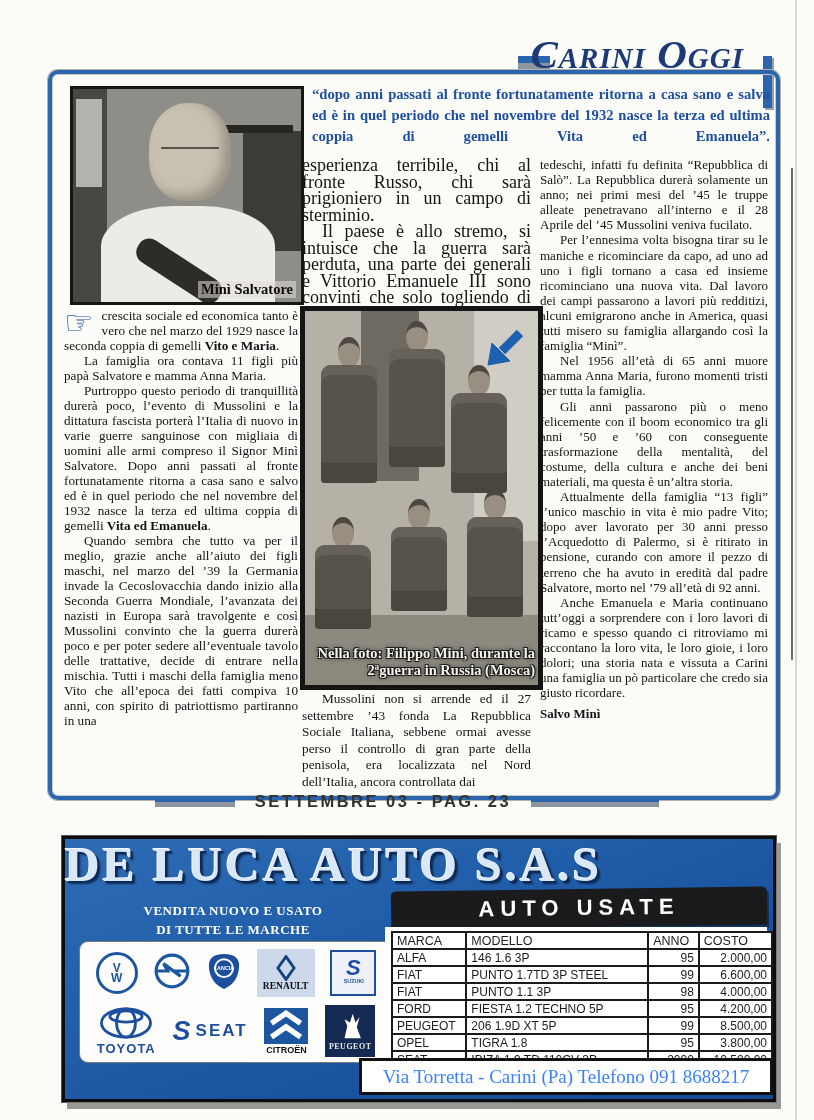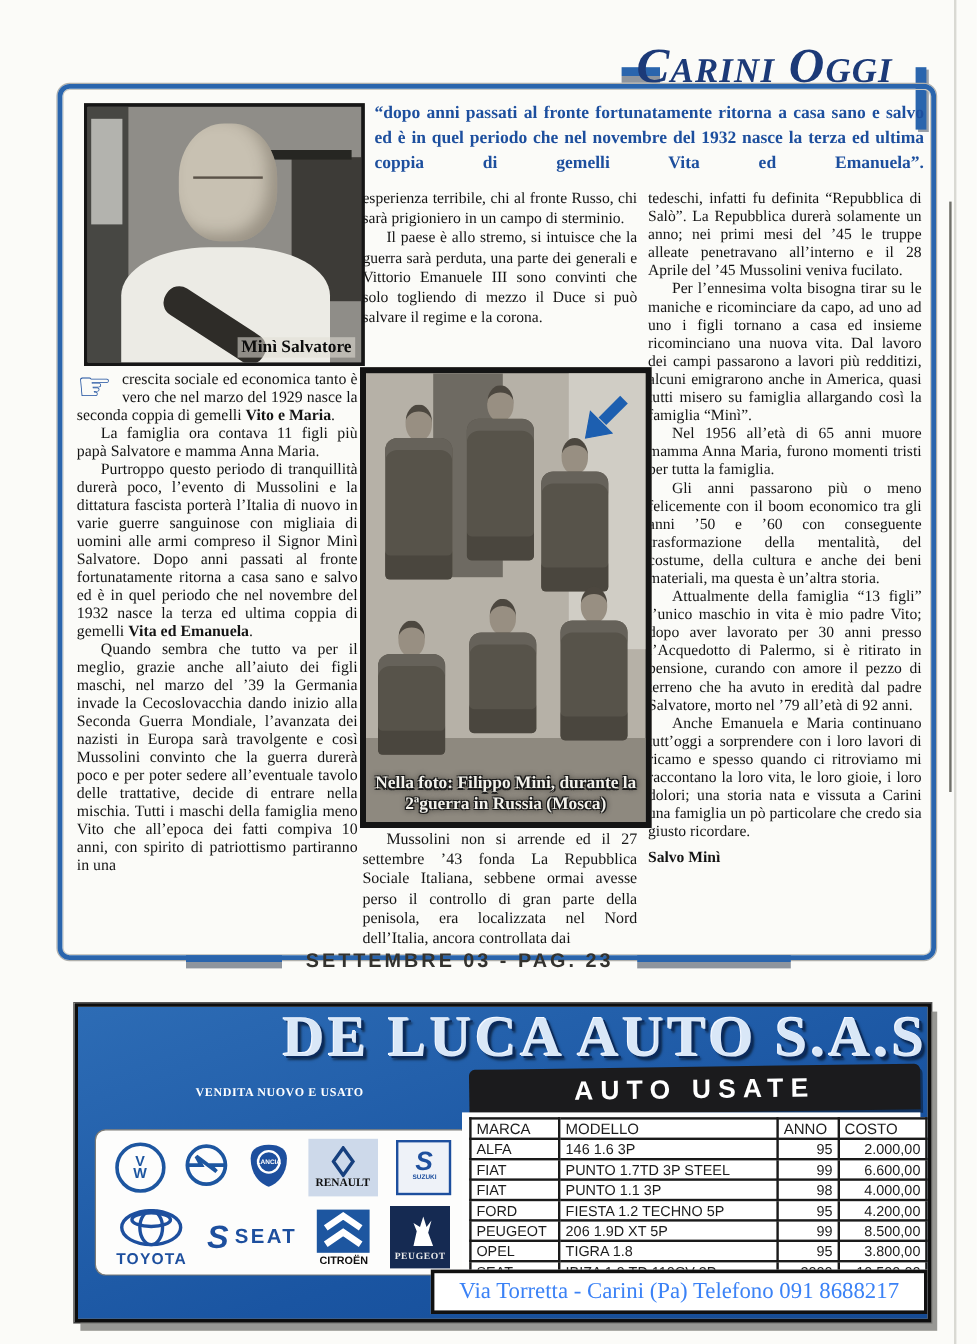--- a/index.html
+++ b/index.html
@@ -44,56 +44,56 @@
   .p2-wall{position:absolute;right:0;top:0;width:64px;height:230px;background:#d0cdc5;}
   .p2-door{position:absolute;left:56px;top:0;width:58px;height:170px;background:#6e6a62;}
   .p2-step{position:absolute;left:0;bottom:0;width:100%;height:70px;background:#8e897f;}
   .soldier{position:absolute;}
   .s-head{width:22px;height:24px;border-radius:50% 50% 45% 45%;background:#988f82;margin:0 auto;
           border-top:6px solid #4c473f;}
   .s-body{width:56px;height:118px;border-radius:10px 10px 4px 4px;background:#57534a;margin-top:-2px;
           box-shadow:inset 0 10px 0 #66625a, inset 0 -20px 0 #4a463e;}
   .s-body.sit{height:84px;}
   .arrow-badge{position:absolute;right:12px;top:16px;width:40px;height:40px;}
-  .p2-caption{position:absolute;left:3px;right:3px;bottom:6px;text-align:center;font-weight:bold;
+  .p2-caption{position:absolute;left:3px;right:3px;bottom:6px;text-align:right;font-weight:bold;
               font-size:14.5px;line-height:17px;color:#f3f2ec;
               text-shadow:1px 1px 0 #1a1a1a,-1px -1px 0 #1a1a1a,1px -1px 0 #1a1a1a,-1px 1px 0 #1a1a1a,0 0 5px #000;}
 
   
   .quote{position:absolute;left:312px;top:84px;width:458px;margin:0;font-weight:bold;
          font-size:14.6px;line-height:21px;color:#1d4f9e;text-align:justify;text-align-last:justify;}
 
   
   .col{position:absolute;text-align:justify;}
   .col p{margin:0;}
   .col p.ind{text-indent:20px;}
   .col1{left:64px;top:308px;width:234px;font-size:13.2px;line-height:15px;}
-  .col2a{left:302px;top:157px;width:229px;font-size:13px;line-height:16.5px;}
+  .col2a{left:302px;top:157px;width:229px;font-size:18px;line-height:16.5px;}
   .col2b{left:302px;top:691px;width:229px;font-size:13.3px;line-height:16.5px;}
   .col3{left:540px;top:157px;width:228px;font-size:13px;line-height:15.1px;}
   .hand{float:left;font-size:33px;line-height:28px;color:#1d4f9e;margin:1px 8px 0 0;}
   .signature{text-align:left;font-weight:bold;padding-right:14px;margin-top:6px !important;}
 
   
   .footer{position:absolute;left:0;top:792px;width:814px;display:flex;justify-content:center;
           align-items:center;gap:20px;}
   .f-dash{height:11px;background:linear-gradient(180deg,#2a65ad 0 54%,#8e959e 54% 100%);}
   .f-dash.l{width:80px;} .f-dash.r{width:128px;}
   .f-text{font-family:"Liberation Sans",sans-serif;font-weight:bold;font-size:16.5px;
           letter-spacing:2.5px;color:#33322e;}
 
   
   .ad{position:absolute;left:62px;top:836px;width:708px;height:260px;border:3px solid #0d0d0d;
       background:linear-gradient(160deg,#2d6cb5 0%,#1a55a2 60%,#154a93 100%);
       box-shadow:5px 7px 0 rgba(128,128,122,.8), 0 0 0 1px #555;}
-  .ad-title{position:absolute;top:-2px;left:0;right:0;margin:0;text-align:right;font-weight:bold;
+  .ad-title{position:absolute;top:-2px;left:0;right:0;margin:0;text-align:left;font-weight:bold;
             font-size:48px;letter-spacing:3px;color:#d9e7f7;font-family:"Liberation Serif",serif;
             text-shadow:-1px -1px 0 #f4f8ff,2px 2px 0 #0a2a5c,3px 3px 2px rgba(0,0,0,.55);}
   .ad-sub{position:absolute;left:14px;top:62px;width:308px;text-align:center;color:#ffffff;
-          font-weight:bold;font-size:10px;line-height:19px;letter-spacing:.5px;}
+          font-weight:bold;font-size:13px;line-height:19px;letter-spacing:.5px;}
   .logo-panel{position:absolute;left:14px;top:102px;width:312px;height:120px;background:#fdfdfc;
               border-radius:9px;border:1px solid #7b7b77;}
   .logo-row{display:flex;align-items:center;justify-content:space-evenly;}
   .logo-row.r1{height:56px;margin-top:3px;} .logo-row.r2{height:60px;}
   .logo-vw{width:36px;height:36px;border:3px solid #1d56a0;border-radius:50%;display:flex;
            flex-direction:column;align-items:center;justify-content:center;color:#1d56a0;
            font-family:"Liberation Sans",sans-serif;font-weight:bold;font-size:12px;line-height:10px;}
   .logo-renault{width:58px;height:48px;background:#cdd9ea;display:flex;flex-direction:column;
                 align-items:center;justify-content:center;}
   .logo-renault .lbl{font-weight:bold;font-size:9.5px;color:#101010;font-family:"Liberation Serif",serif;}
@@ -235,20 +235,21 @@
   <div class="footer">
     <div class="f-dash l"></div>
     <div class="f-text">SETTEMBRE 03 - PAG. 23</div>
     <div class="f-dash r"></div>
   </div>
 
   <div class="ad">
     <h2 class="ad-title">DE LUCA AUTO S.A.S</h2>
     <div class="ad-sub">
       <div>VENDITA NUOVO E USATO</div>
+      <div>DI TUTTE LE MARCHE</div>
     </div>
 
     <div class="logo-panel">
       <div class="logo-row r1">
         <div class="logo-vw">
           <span>V</span>
           <span>W</span>
         </div>
         <div>
           <svg width="38" height="38" viewBox="0 0 36 36">

